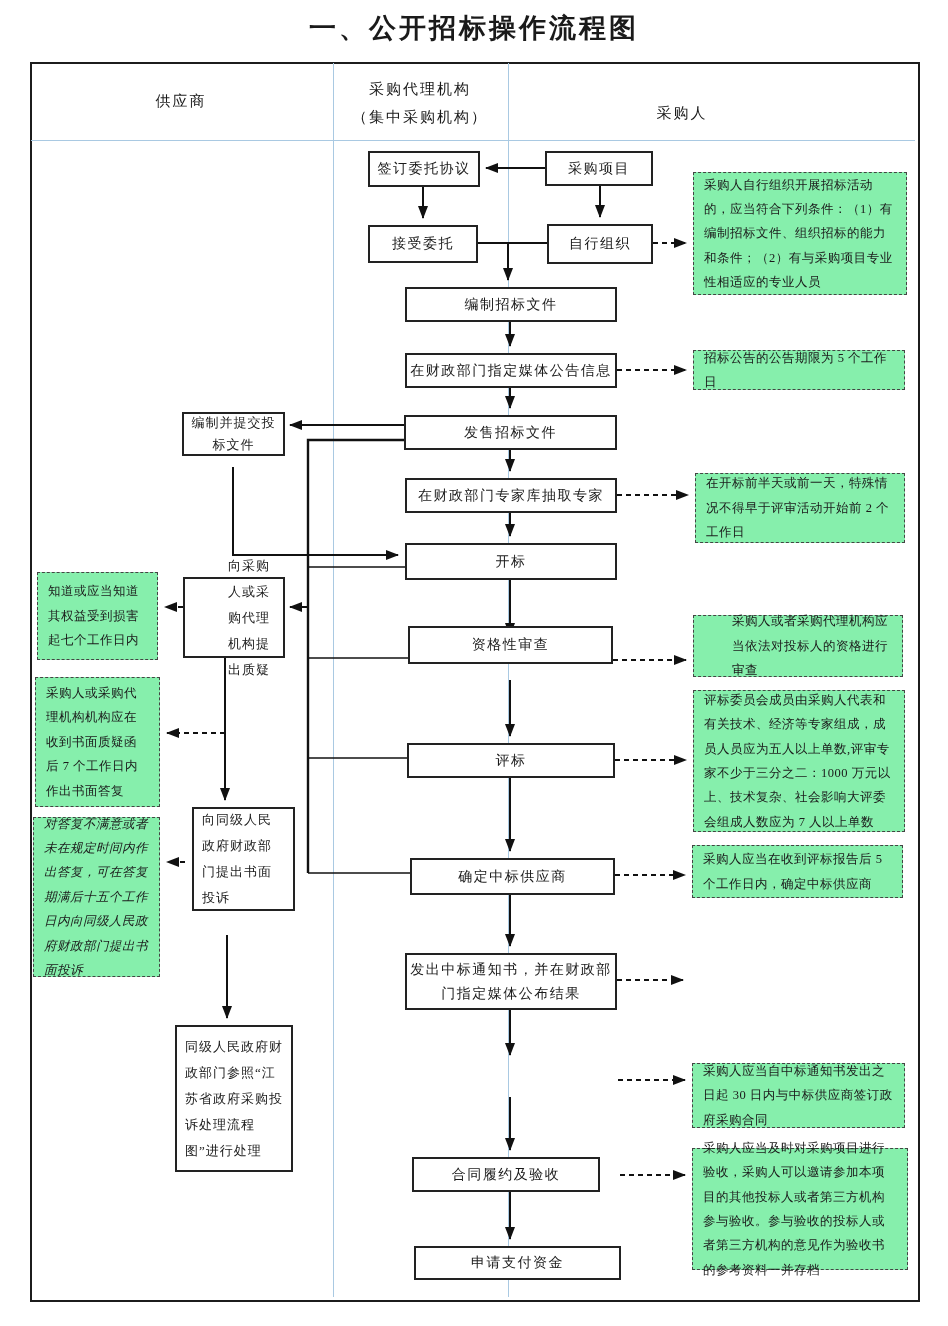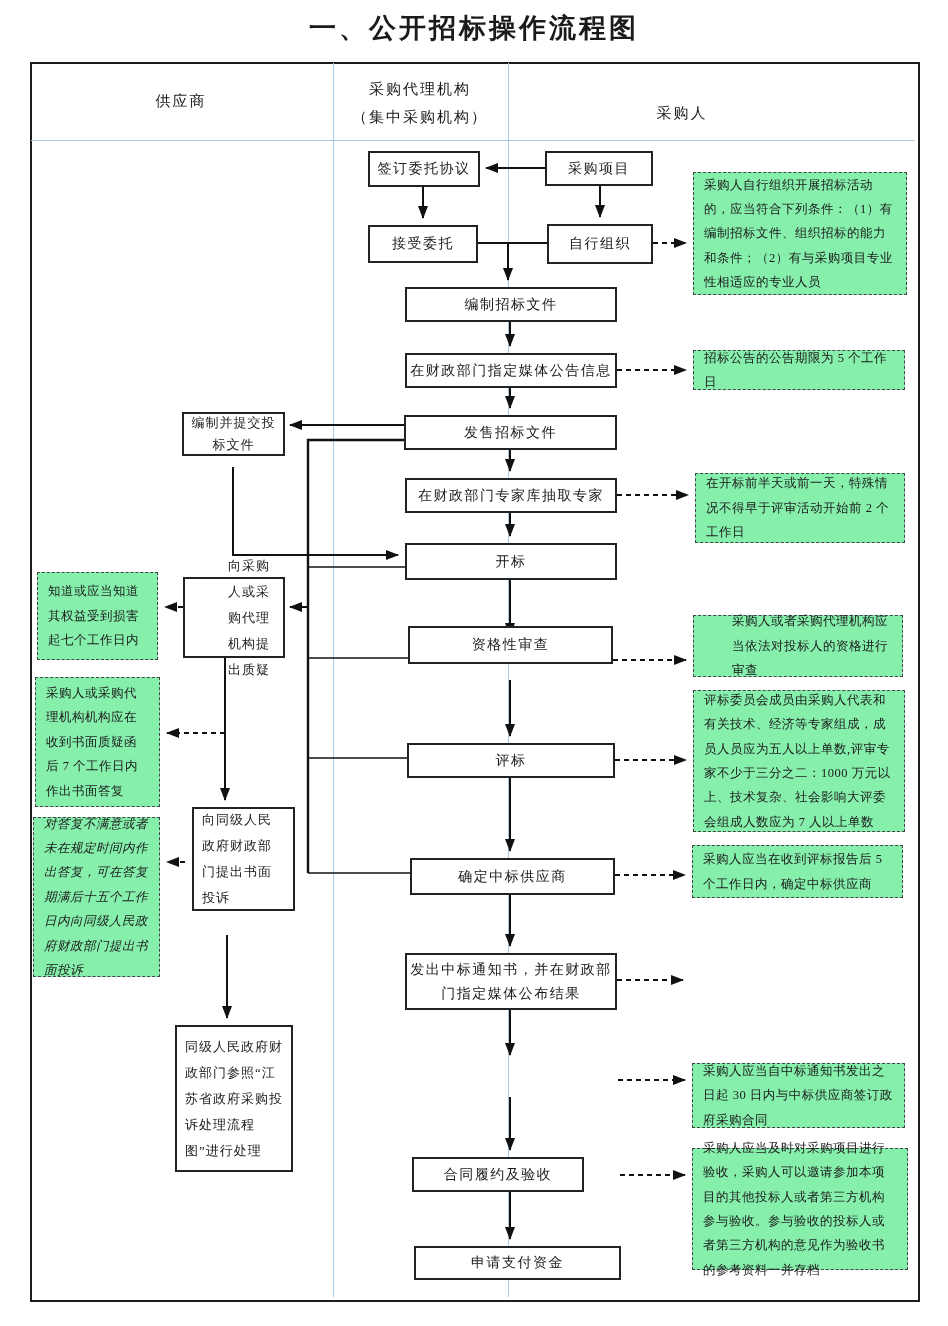--- a/index.html
+++ b/index.html
@@ -97,21 +97,21 @@
   <div class="box" style="left:547px;top:224px;width:106px;height:40px;">自行组织</div>
   <div class="box" style="left:405px;top:287px;width:212px;height:35px;">编制招标文件</div>
   <div class="box" style="left:405px;top:353px;width:212px;height:35px;">在财政部门指定媒体公告信息</div>
   <div class="box" style="left:404px;top:415px;width:213px;height:35px;">发售招标文件</div>
   <div class="box" style="left:405px;top:478px;width:212px;height:35px;">在财政部门专家库抽取专家</div>
   <div class="box" style="left:405px;top:543px;width:212px;height:37px;">开标</div>
   <div class="box" style="left:408px;top:626px;width:205px;height:38px;">资格性审查</div>
   <div class="box" style="left:407px;top:743px;width:208px;height:35px;">评标</div>
   <div class="box" style="left:410px;top:858px;width:205px;height:37px;">确定中标供应商</div>
   <div class="box" style="left:405px;top:953px;width:212px;height:57px;">发出中标通知书，并在财政部门指定媒体公布结果</div>
-  <div class="box" style="left:412px;top:1157px;width:172px;height:35px;">合同履约及验收</div>
+  <div class="box" style="left:412px;top:1157px;width:188px;height:35px;">合同履约及验收</div>
   <div class="box" style="left:414px;top:1246px;width:207px;height:34px;">申请支付资金</div>
 
   <div class="box left-sm" style="left:182px;top:412px;width:103px;height:44px;">编制并提交投标文件</div>
   <div class="box left-sm left-al" style="left:183px;top:577px;width:102px;height:81px;padding-left:43px;">向采购人或采购代理机构提出质疑</div>
   <div class="box left-sm left-al" style="left:192px;top:807px;width:103px;height:104px;">向同级人民政府财政部门提出书面投诉</div>
   <div class="box left-sm left-al" style="left:175px;top:1025px;width:118px;height:147px;">同级人民政府财政部门参照“江苏省政府采购投诉处理流程图”进行处理</div>
 
   <div class="note" style="left:37px;top:572px;width:121px;height:88px;">
       <span>知道或应当知道其权益受到损害起七个工作日内</span>
     </div>

